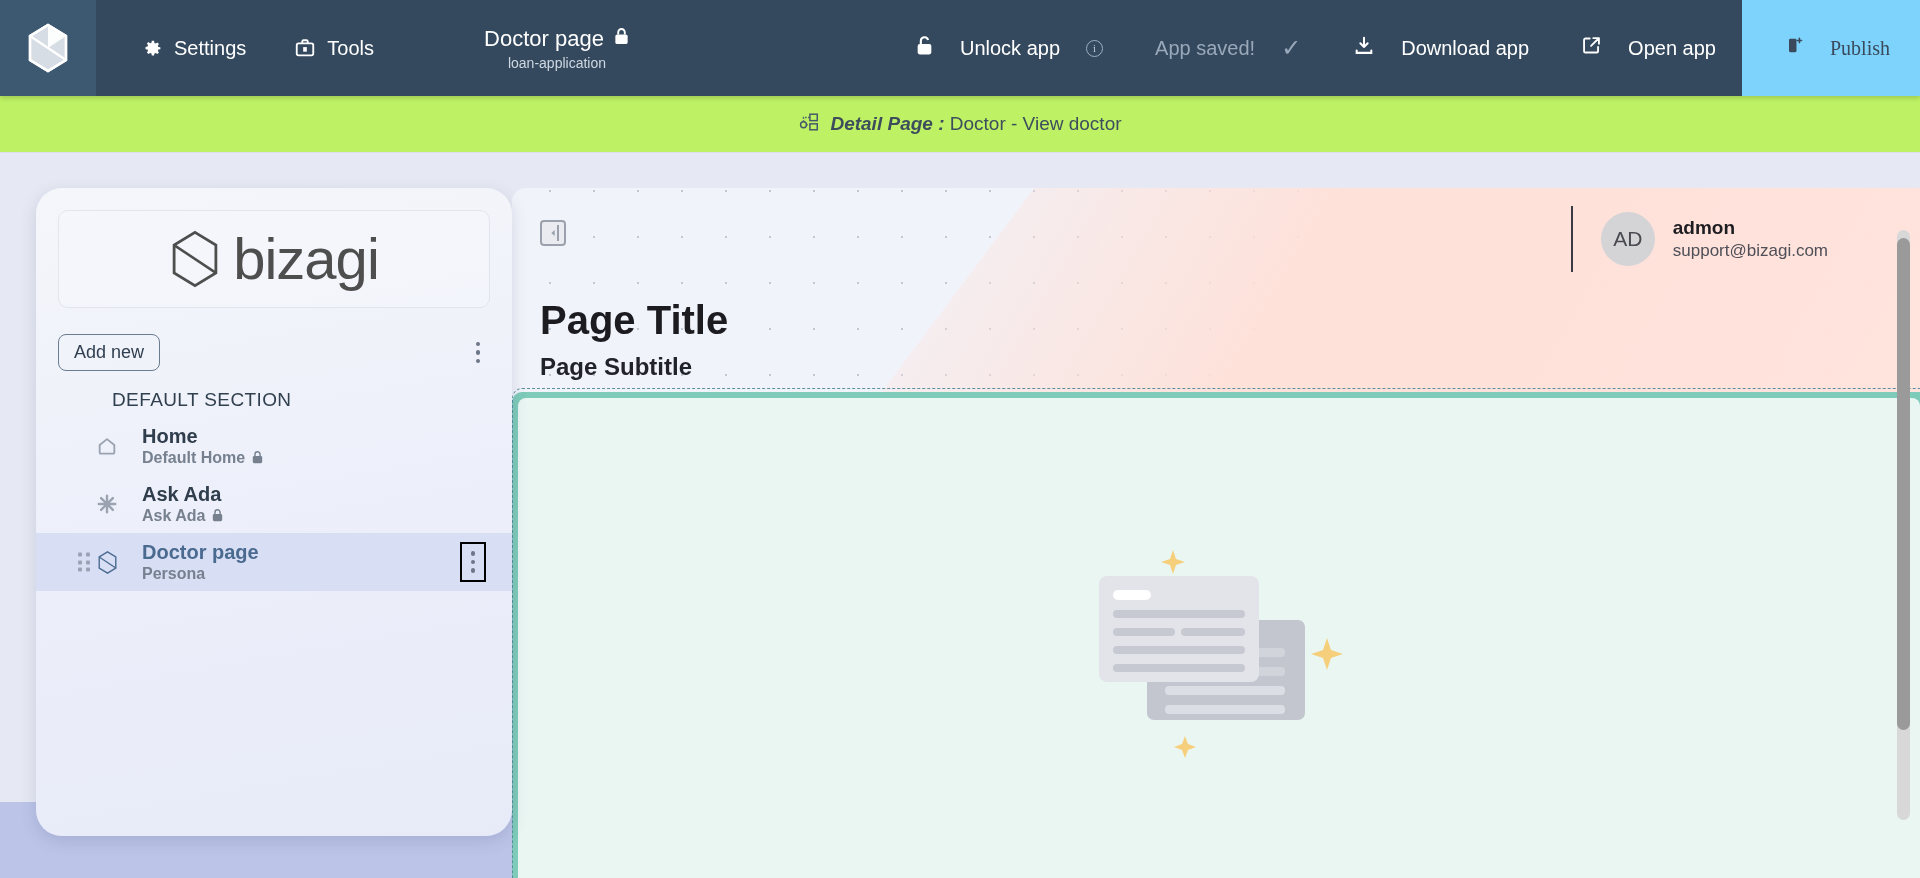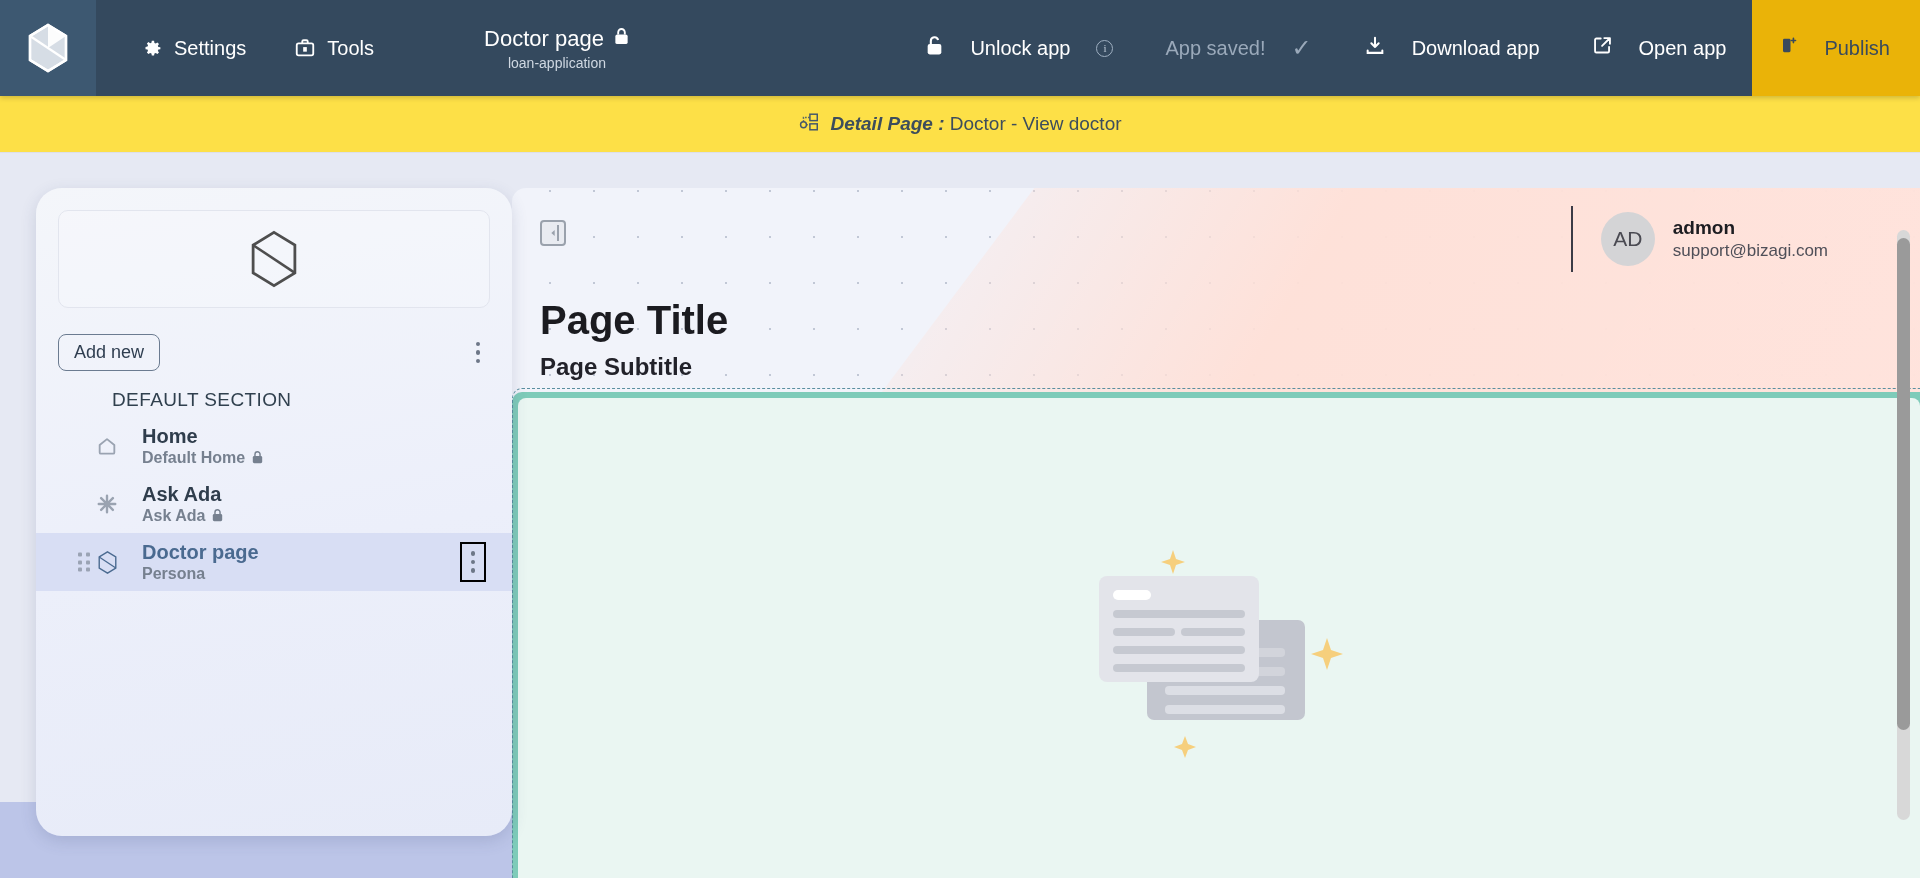--- a/index.html
+++ b/index.html
@@ -36,32 +36,32 @@
   .page-title-main { color:#ffffff; font-size:22px; }
   .page-title-sub  { color:#cfd8e2; font-size:14px; margin-top:3px; }
 
   .right-actions { display:flex; align-items:stretch; margin-left:auto; height:96px; }
   .act {
     display:flex; align-items:center; gap:26px; color:#ffffff;
     font-size:20px; padding:0 26px; height:96px; cursor:pointer; white-space:nowrap;
   }
   .act.saved { color:#9aa9ba; cursor:default; }
   .act.publish {
-    background:#eab308; color:#3a4a5c; padding:0 30px 0 26px;
+    background:#7dd3fc; color:#3a4a5c; padding:0 30px 0 42px;font-family:Liberation Serif, serif;
   }
   .info-dot {
     width:17px; height:17px; border-radius:50%; border:1.6px solid #9fb0c2;
     color:#bfcbd8; font-size:11px; display:flex; align-items:center; justify-content:center;
     font-family:"Liberation Serif", serif; line-height:1;
   }
 
   
   .crumbbar {
     position:absolute; left:0; top:96px; width:1920px; height:56px;
-    background:#fde047; display:flex; align-items:center; justify-content:center;
+    background:#bef264; display:flex; align-items:center; justify-content:center;
     gap:10px; z-index:30; box-shadow:0 1px 0 rgba(0,0,0,.04);
   }
   .crumb-text { font-size:19px; color:#3d4d5c; }
   .crumb-text i { font-style:italic; font-weight:bold; }
 
   
   .stage {
     position:absolute; left:0; top:152px; width:1920px; height:726px;
     background:#e6e9f3; overflow:hidden;
   }
@@ -316,20 +316,21 @@
   <div class="band"></div>
 
   <div class="lpanel">
 
     <div class="brand-box">
       <div class="brand-row">
         <svg width="52" height="58" viewBox="0 0 42 50">
           <path d="M21 2 L39 13 L39 37 L21 48 L3 37 L3 13 Z" fill="none" stroke="#4e4e4e" stroke-width="2.4"></path>
           <path d="M3 13 L39 37" stroke="#4e4e4e" stroke-width="2.2" fill="none"></path>
         </svg>
+        <span class="brand-word">bizagi</span>
       </div>
     </div>
 
     <div class="panel-tools">
       <button class="addnew">Add new</button>
       <div class="kebab-plain">
           <i></i>
           <i></i>
           <i></i>
         </div>

